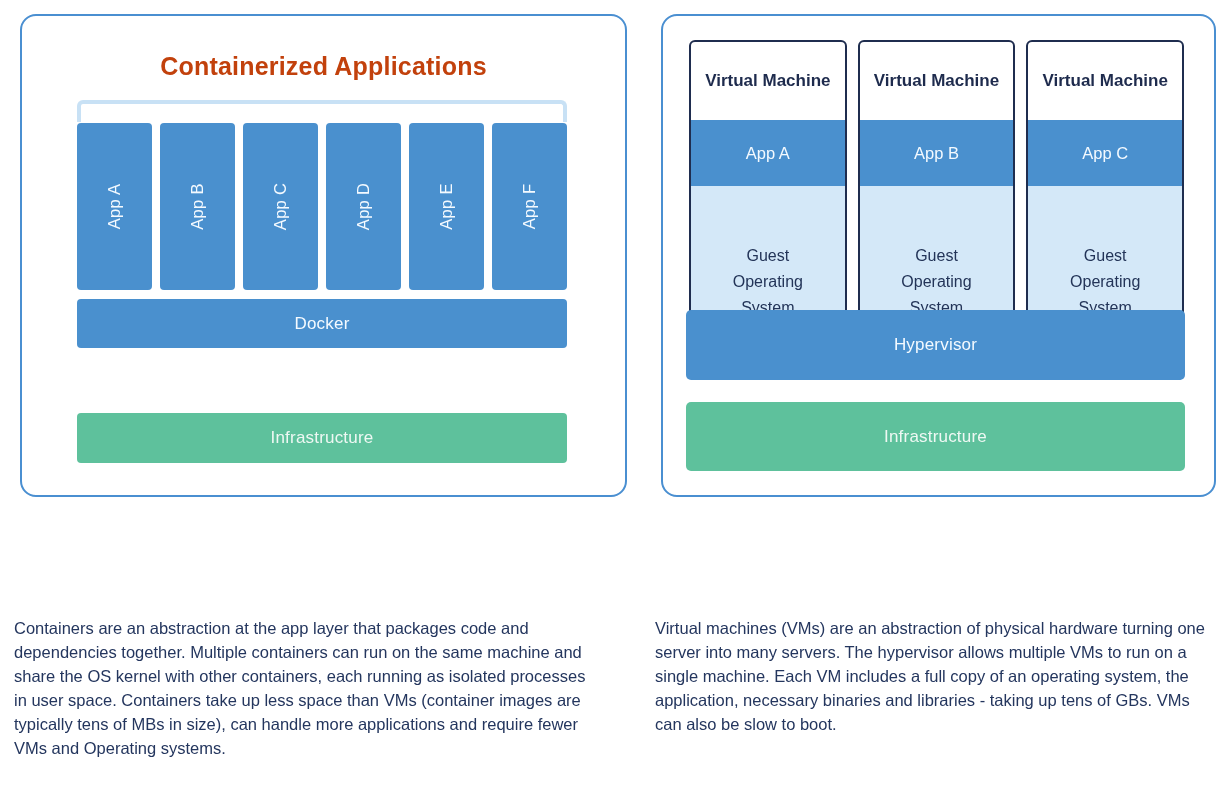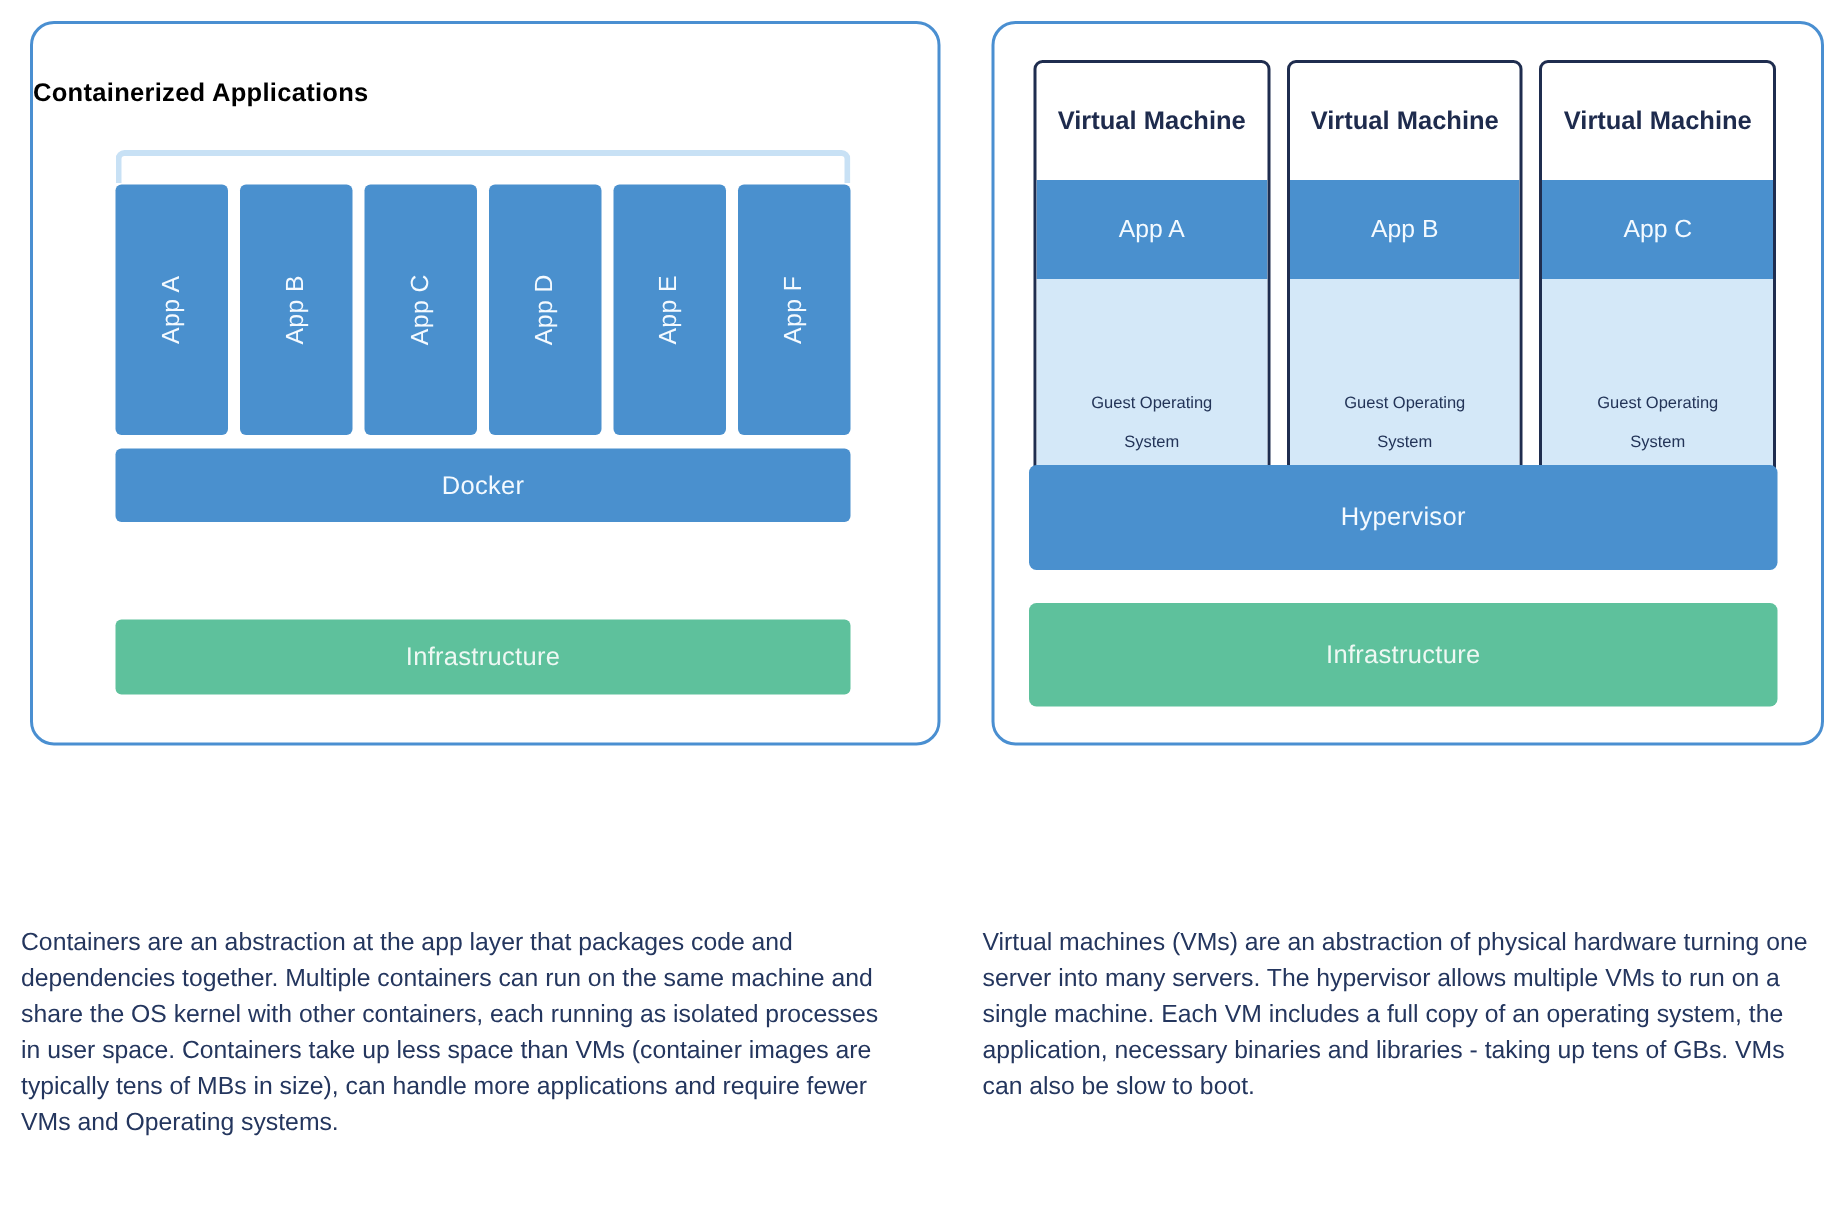--- a/index.html
+++ b/index.html
@@ -4,22 +4,22 @@
 <style>
   html,body{margin:0;padding:0;background:#ffffff;}
   body{font-family:"Liberation Sans",sans-serif;}
   .stage{position:relative;width:1229px;height:809px;background:#ffffff;overflow:hidden;}
 
   
   .panel{position:absolute;top:14px;height:479px;border:2px solid #4a8fd1;border-radius:16px;background:#ffffff;}
   .panel-left{left:20px;width:603px;}
   .panel-right{left:661px;width:551px;}
 
-  .panel-title{position:absolute;left:0;top:36px;width:100%;margin:0;text-align:left;
-    font-size:17px;font-weight:600;color:#000000;letter-spacing:.2px;}
+  .panel-title{position:absolute;left:0;top:36px;width:100%;margin:0;text-align:center;
+    font-size:25px;font-weight:600;color:#c2410c;letter-spacing:.2px;}
 
   
   .bracket{position:absolute;left:55px;top:84px;width:482px;height:18px;
     border-top:4px solid #c8e1f5;border-left:4px solid #c8e1f5;border-right:4px solid #c8e1f5;
     border-radius:6px 6px 0 0;}
   .apps-row{position:absolute;left:55px;top:107px;width:490px;height:167px;display:flex;gap:8px;}
   .app-col{flex:1;background:#4a90ce;border-radius:4px;display:flex;align-items:center;justify-content:center;}
   .vtext{display:inline-block;transform:rotate(-90deg);white-space:nowrap;
     color:#f4faff;font-size:16.5px;letter-spacing:.3px;}
 
@@ -31,21 +31,21 @@
 
   
   .vms-row{position:absolute;left:26px;top:24px;width:495px;height:340px;display:flex;gap:11px;}
   .vm-box{flex:1;border:2px solid #1f2d4f;border-radius:6px;background:#ffffff;
     display:flex;flex-direction:column;overflow:hidden;}
   .vm-header{height:78px;display:flex;align-items:center;justify-content:center;
     font-weight:bold;font-size:17px;color:#1e2b4d;}
   .vm-app{height:66px;background:#4a90ce;display:flex;align-items:center;justify-content:center;
     color:#f4faff;font-size:16.5px;}
   .vm-guest{flex:1;background:#d4e8f8;display:flex;align-items:center;justify-content:center;
-    color:#233458;font-size:11px;line-height:26px;text-align:center;}
+    color:#233458;font-size:16px;line-height:26px;text-align:center;}
   .vm-guest span{display:inline-block;max-width:92px;}
 
   .rlayer{position:absolute;left:23px;width:499px;display:flex;align-items:center;justify-content:center;
     border-radius:5px;font-size:17px;letter-spacing:.2px;}
   .layer-hypervisor{top:294px;height:70px;background:#4a90ce;color:#f4faff;}
   .layer-infra-right{top:386px;height:69px;background:#5ec19c;color:#eef8f3;}
 
   
   .text-col{position:absolute;top:596px;}
   .text-col h3{margin:0;font-size:24px;font-weight:600;color:#1c2a52;letter-spacing:.3px;}

